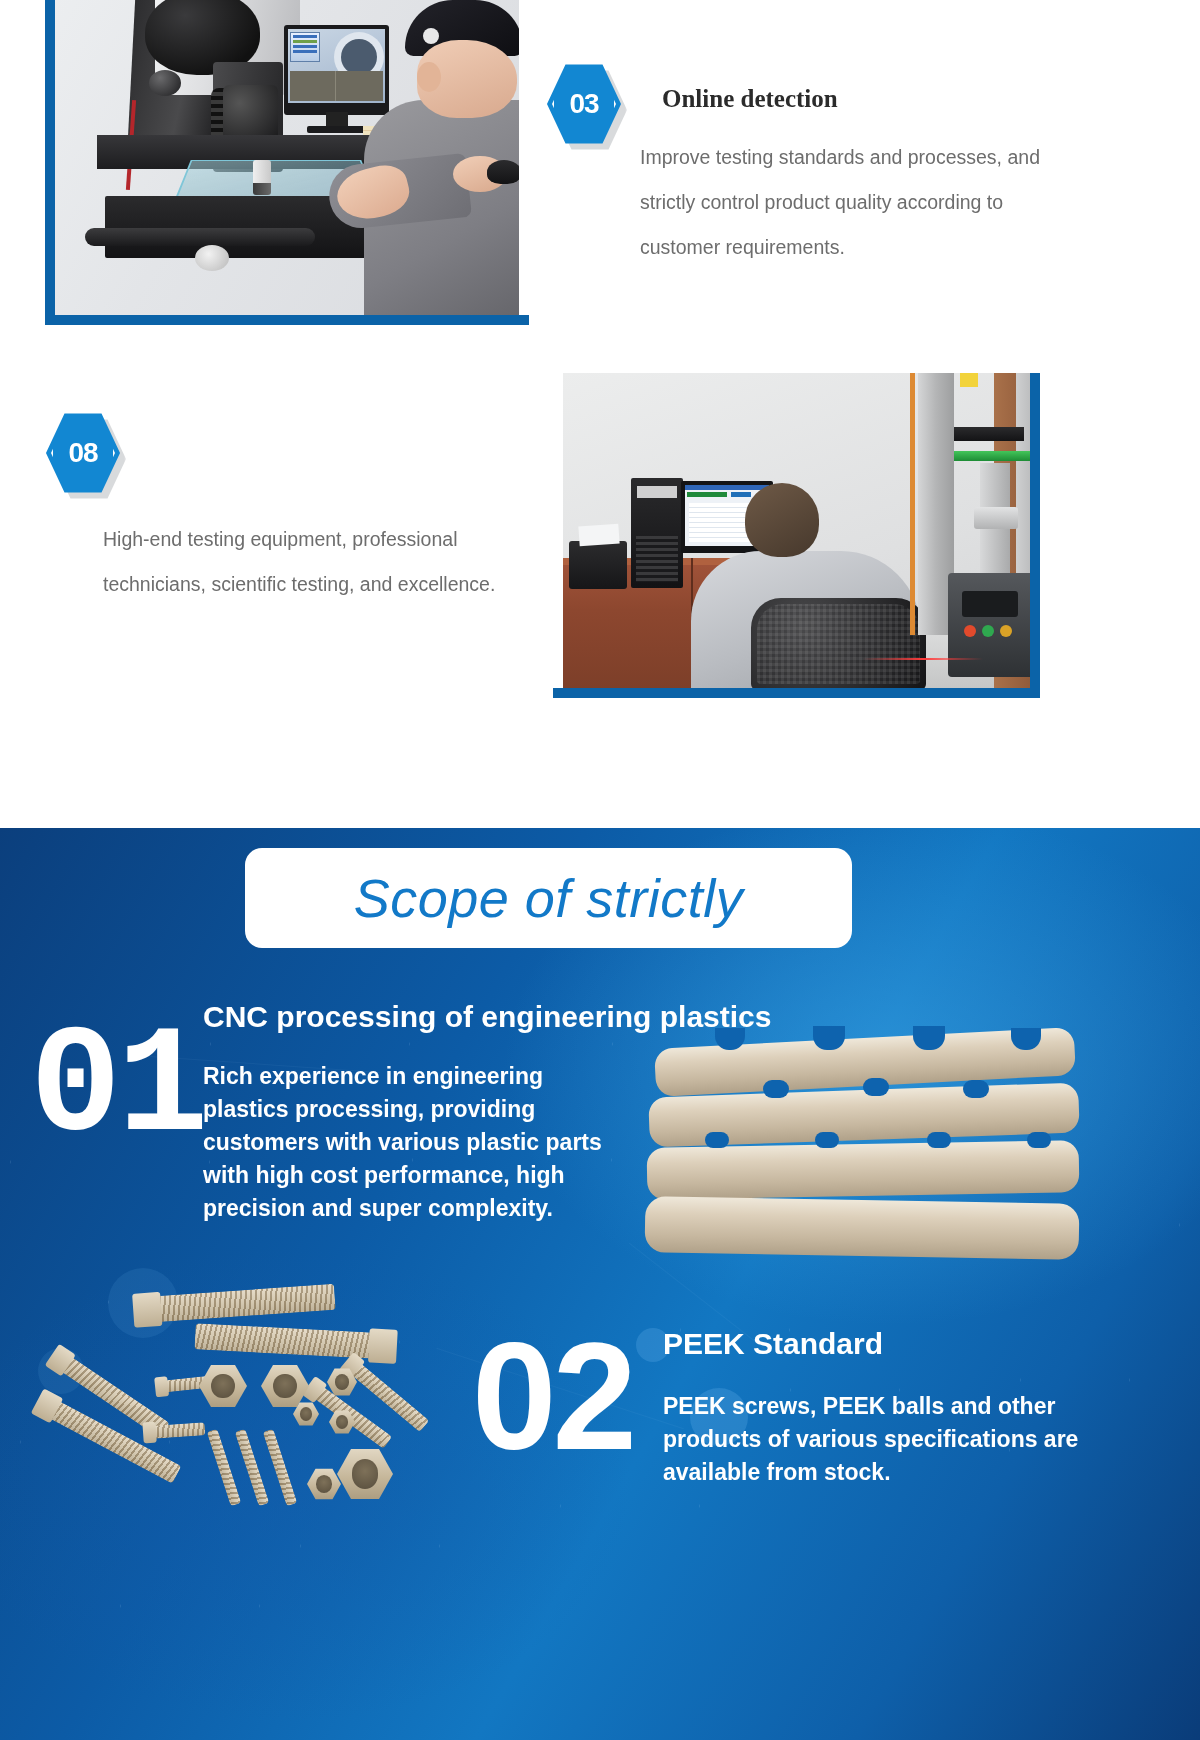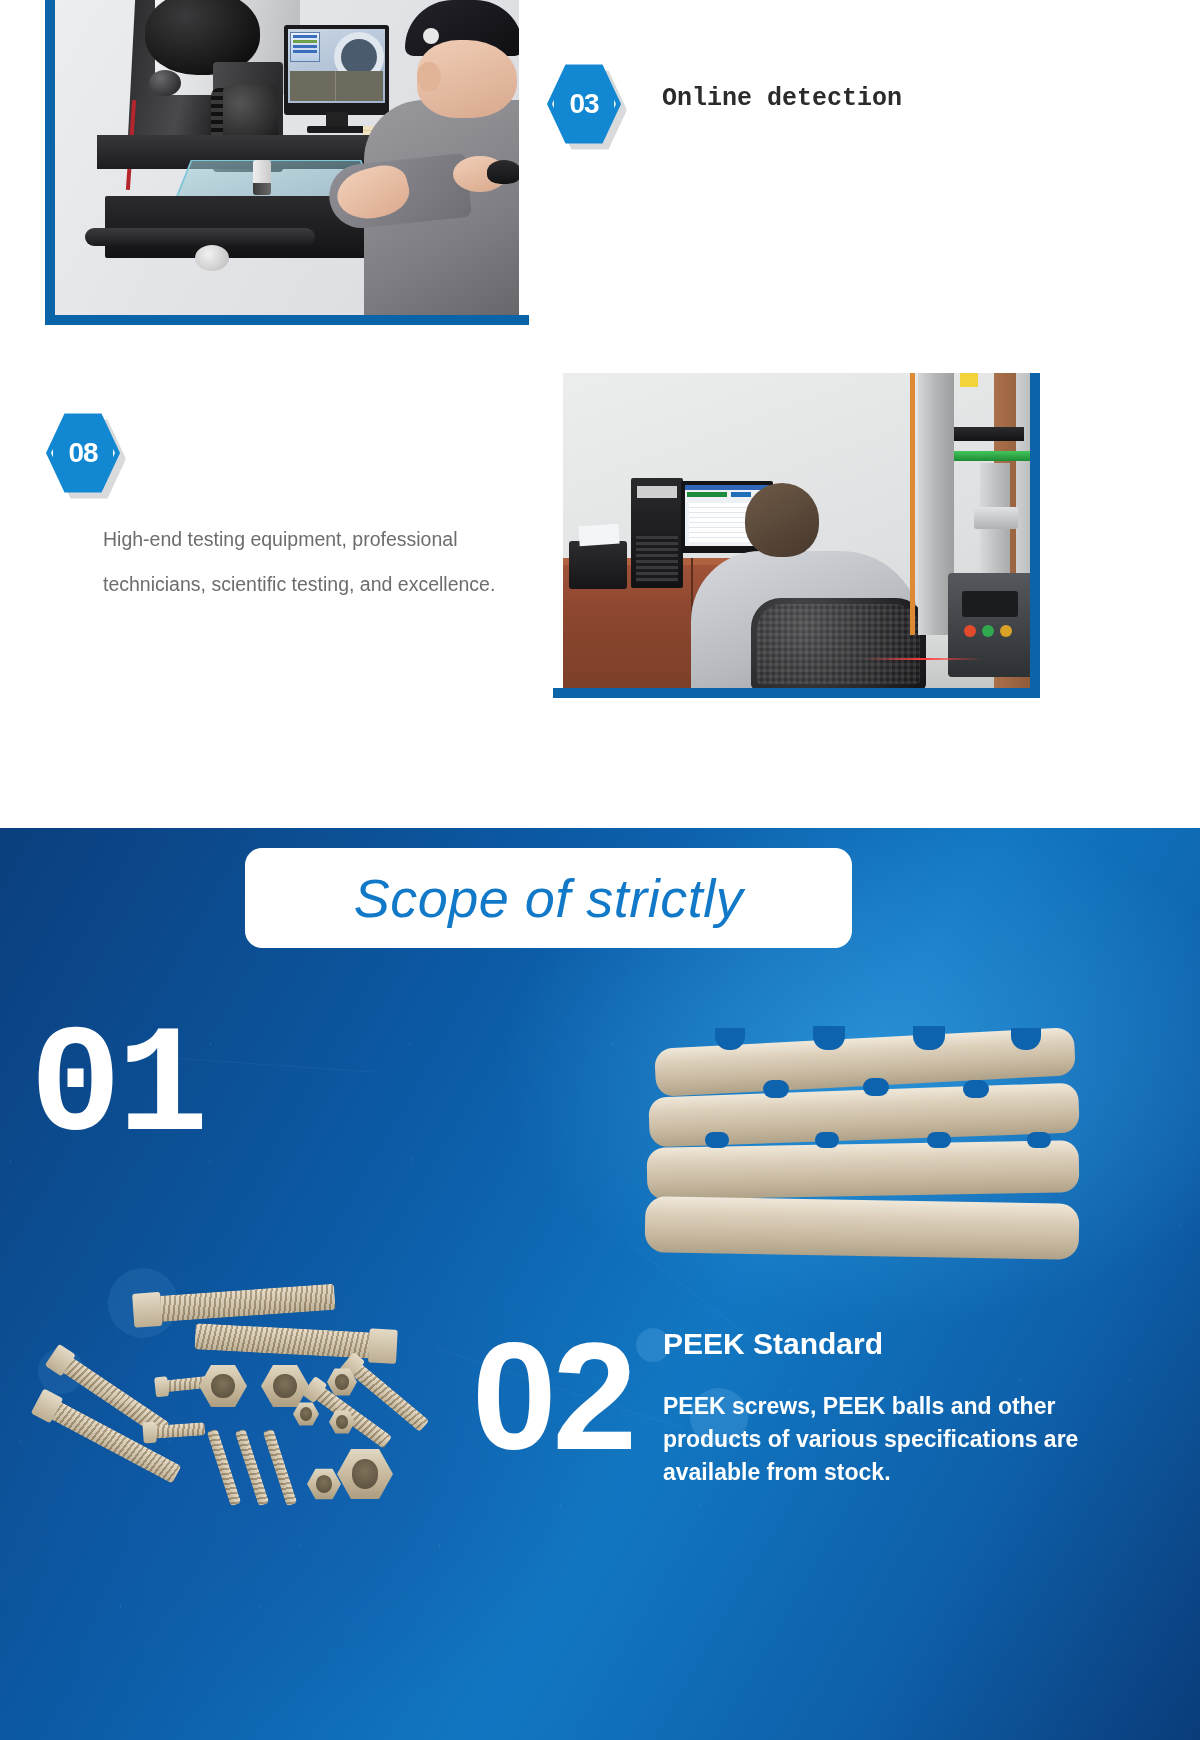--- a/index.html
+++ b/index.html
@@ -217,21 +217,21 @@
   }
   .hexbadge .num {
     position:absolute; left:0; top:0; width:74px; height:84px;
     display:flex; align-items:center; justify-content:center;
     color:#ffffff; font-size:28px; font-weight:bold; letter-spacing:-1px;
     font-family:"Liberation Sans", sans-serif;
   }
 
   .feat-title {
     position:absolute; color:#2b2b2b; font-size:25px; font-weight:bold;
-    font-family:Liberation Mono, monospace; line-height:38px;
+    font-family:Liberation Serif, serif; line-height:38px;
   }
   .feat-body {
     position:absolute; color:#6d6d6d; font-size:19.5px;
     font-family:"Liberation Sans", sans-serif; line-height:45px;
   }
 
   
   .blue-section {
     position:absolute; left:0; top:828px; width:1200px; height:912px;
     background:
@@ -373,20 +373,21 @@
       <div class="accent-bottom"></div>
     </div>
 
     <div class="hexbadge" style="left:547px; top:62px;">
       <div class="shadow"></div>
       <div class="outer"></div>
       <div class="inner"></div>
       <div class="num">03</div>
     </div>
     <div class="feat-title" style="left:662px; top:80px; width:430px;">Online detection</div>
+    <div class="feat-body" style="left:640px; top:135px; width:400px;">Improve testing standards and processes, and strictly control product quality according to customer requirements.</div>
 
     <div class="hexbadge" style="left:46px; top:411px;">
       <div class="shadow"></div>
       <div class="outer"></div>
       <div class="inner"></div>
       <div class="num">08</div>
     </div>
     <div class="feat-body" style="left:103px; top:517px; width:430px;">High-end testing equipment, professional technicians, scientific testing, and excellence.</div>
 
     <div class="photo-frame" id="photo2">
@@ -476,20 +477,22 @@
     <div class="softdot" style="left:690px; top:560px; width:58px; height:58px;"></div>
     <div class="softdot" style="left:108px; top:440px; width:70px; height:70px; opacity:.5;"></div>
     <div class="softdot" style="left:38px;  top:520px; width:46px; height:46px; opacity:.45;"></div>
   </div>
 
   <div class="scope-card">
     <div class="scope-title">Scope of strictly</div>
   </div>
 
   <div class="bignum" style="left:30px; top:1013px;font-family:Liberation Mono, monospace;">01</div>
+  <div class="svc-title" style="left:203px; top:1000px;">CNC processing of engineering plastics</div>
+  <div class="svc-body" style="left:203px; top:1060px; width:420px;">Rich experience in engineering plastics processing, providing customers with various plastic parts with high cost performance, high precision and super complexity.</div>
 
   <div class="prod1">
     <div class="plate-band" style="left:10px;  top:18px;  width:420px; height:48px; border-radius:18px; transform:rotate(-3deg);"></div>
     <div class="plate-band" style="left:4px;   top:70px;  width:430px; height:50px; border-radius:18px; transform:rotate(-2deg);"></div>
     <div class="plate-band" style="left:2px;   top:124px; width:432px; height:52px; border-radius:18px; transform:rotate(-1deg);"></div>
     <div class="plate-band" style="left:0px;   top:180px; width:434px; height:56px; border-radius:20px; transform:rotate(1deg);"></div>
     <div class="notch" style="left:70px;  top:8px;   width:30px; height:22px; border-radius:0 0 14px 14px;"></div>
     <div class="notch" style="left:168px; top:6px;   width:32px; height:24px; border-radius:0 0 14px 14px;"></div>
     <div class="notch" style="left:268px; top:6px;   width:32px; height:24px; border-radius:0 0 14px 14px;"></div>
     <div class="notch" style="left:366px; top:8px;   width:30px; height:22px; border-radius:0 0 14px 14px;"></div>

